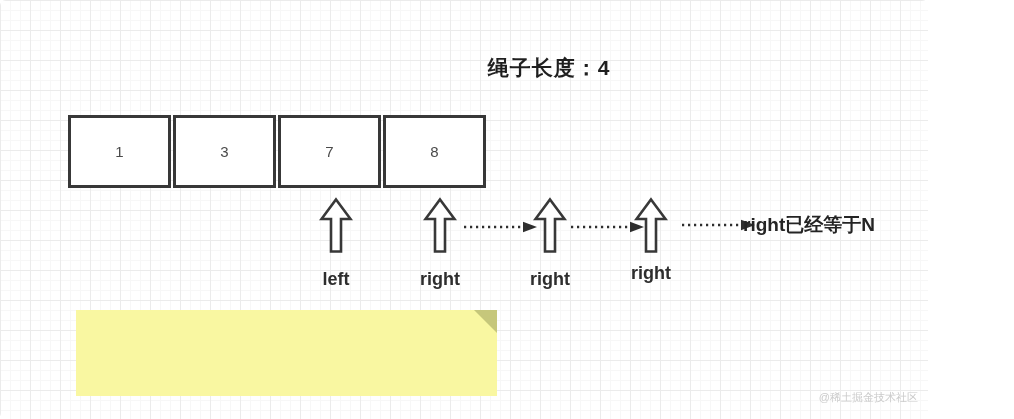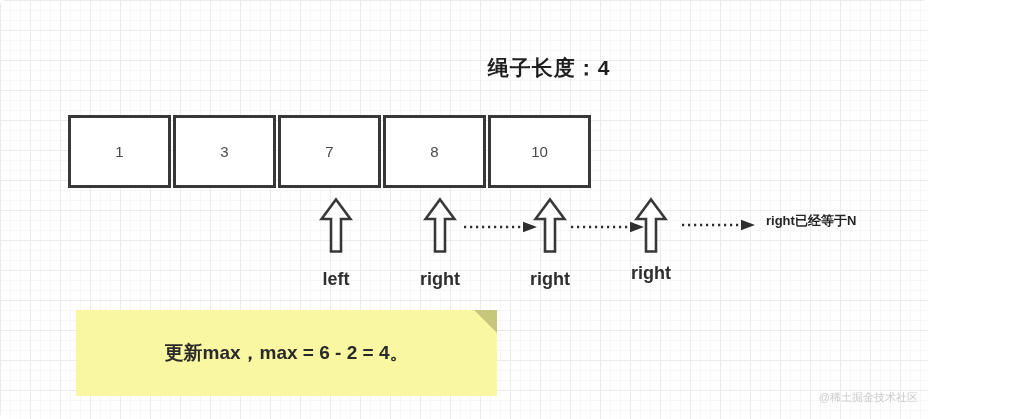--- a/index.html
+++ b/index.html
@@ -59,22 +59,22 @@
     margin-top: 16px;
     font-size: 18px;
     font-weight: bold;
     color: #2e2e2e;
     line-height: 1;
   }
   .pointer.raised .pointer-label { margin-top: 10px; }
   .dotted-arrow { position: absolute; top: 220px; }
   .end-note {
     position: absolute;
-    left: 766px; top: 212px;
-    font-size: 13px;
+    left: 743px; top: 212px;
+    font-size: 19px;
     font-weight: bold;
     color: #242424;
     white-space: nowrap;
   }
   .sticky-note {
     position: absolute;
     left: 76px; top: 310px;
     width: 421px; height: 86px;
     background: var(--note-bg, #f9f7a1);
     display: flex;
@@ -115,23 +115,20 @@
         <span>1</span>
       </div>
     <div class="array-cell">
         <span>3</span>
       </div>
     <div class="array-cell">
         <span>7</span>
       </div>
     <div class="array-cell">
         <span>8</span>
-      </div>
-    <div class="array-cell">
-        <span>10</span>
       </div>
   </div>
 
   <div class="pointer" style="left:336px">
     <span>
       <svg width="34" height="57" viewBox="0 0 34 57">
         <polygon points="17,2.5 31.5,22 22,22 22,54.5 12,54.5 12,22 2.5,22" fill="#ffffff" stroke="#383838" stroke-width="2.6" stroke-linejoin="miter"></polygon>
       </svg>
     </span>
     <span class="pointer-label">left</span>
@@ -180,18 +177,17 @@
     <svg width="76" height="14" viewBox="0 0 76 14">
       <line x1="1" y1="7" x2="61" y2="7" stroke="#2e2e2e" stroke-width="2.6" stroke-dasharray="2.2 3.8"></line>
       <polygon points="60,1.8 74,7 60,12.2" fill="#2e2e2e"></polygon>
     </svg>
   </span>
 
   <div class="end-note">right已经等于N</div>
 
   <div class="sticky-note">
     <span class="fold"></span>
-    <span class="note-text">更新max，max = 6 - 2 = 4。</span>
   </div>
 
   <div class="watermark">@稀土掘金技术社区</div>
 
 </div>
 
 </body></html>

